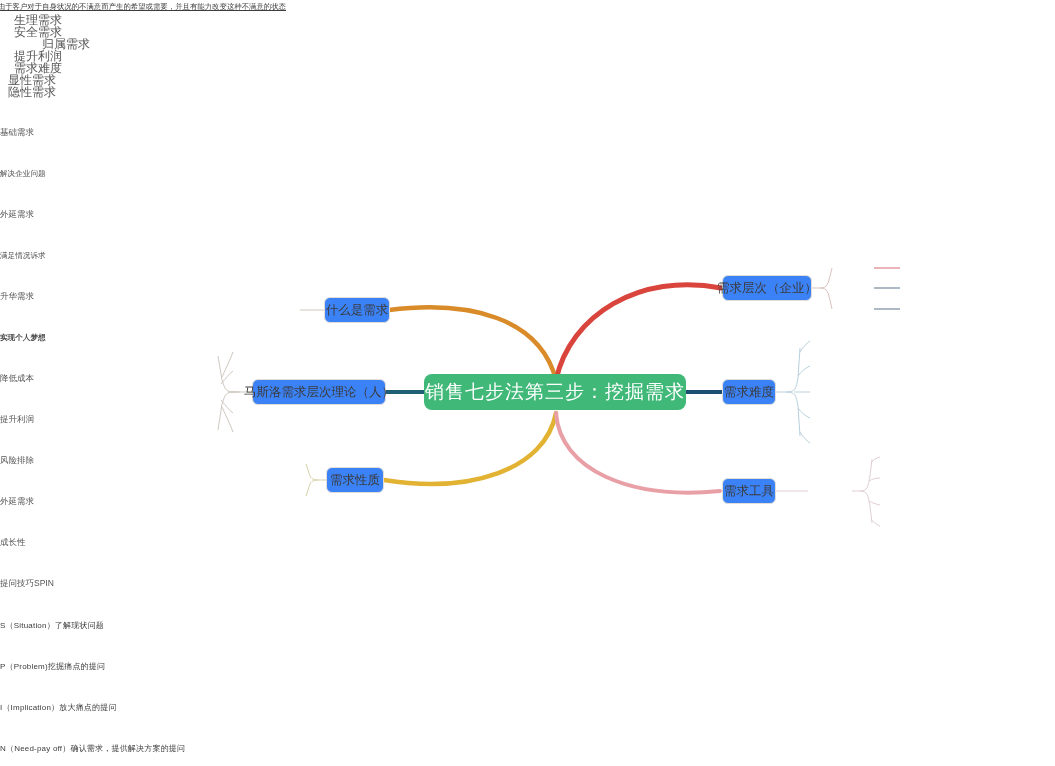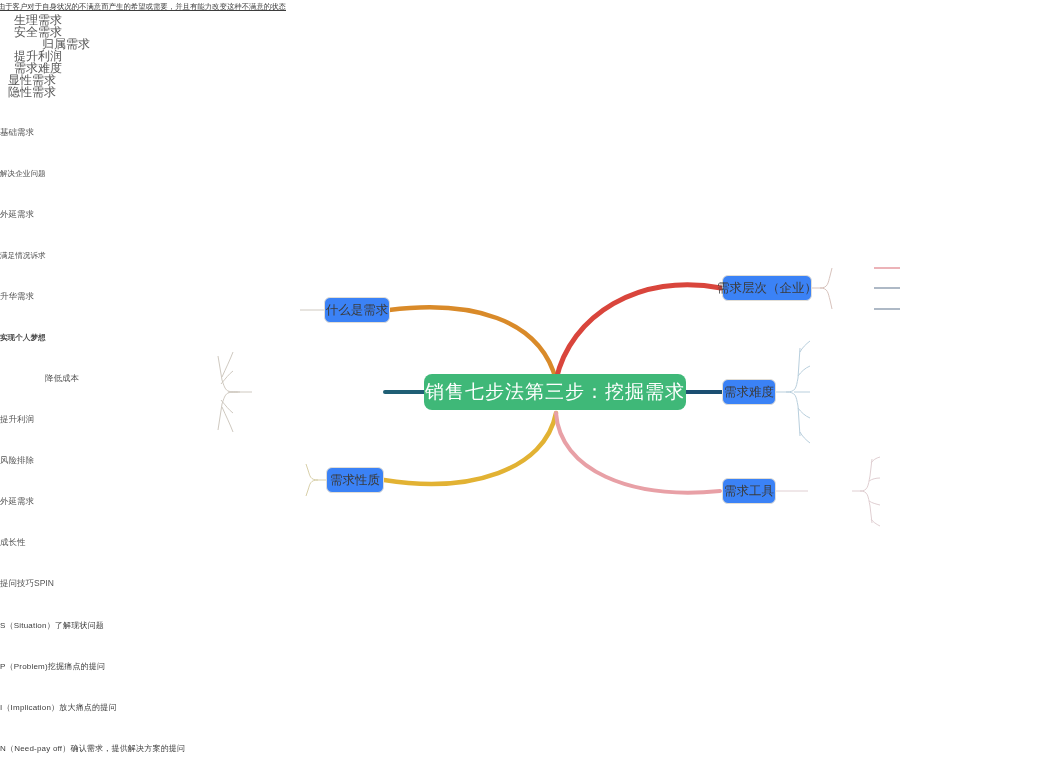--- a/index.html
+++ b/index.html
@@ -69,40 +69,41 @@
     <path d="M 869 481 C 872 479 876 478 880 478" fill="none" stroke="#e0cfd2" stroke-width="1"></path>
     <path d="M 869 501 C 872 503 876 504 880 505" fill="none" stroke="#e0cfd2" stroke-width="1"></path>
     <path d="M 871 519 C 873 522 876 524 880 526" fill="none" stroke="#e0cfd2" stroke-width="1"></path>
   </svg>
 
   <div class="center-node" style="left:424px;top:374px;width:262px;height:36px;">销售七步法第三步：挖掘需求</div>
 
   <div class="node l1" style="left:324px;top:297px;width:66px;">什么是需求</div>
   <div class="desc left" style="left:14px;top:303px;width:286px;height:14px;display:flex;align-items:center;">由于客户对于自身状况的不满意而产生的希望或需要，并且有能力改变这种不满意的状态</div>
 
+  <div class="node l1" style="left:252px;top:379px;width:134px;">马斯洛需求层次理论（人）</div>
   <div class="l2 left" style="left:170px;top:343px;width:62px;height:12px;display:flex;align-items:center;">生理需求</div>
   <div class="l2 left" style="left:170px;top:365px;width:62px;height:12px;display:flex;align-items:center;">安全需求</div>
   <div class="l2 left" style="left:170px;top:386px;width:62px;height:12px;display:flex;align-items:center;margin-left:28px;">归属需求</div>
   <div class="l2 left" style="left:170px;top:407px;width:62px;height:12px;display:flex;align-items:center;">提升利润</div>
   <div class="l2 left" style="left:170px;top:427px;width:62px;height:12px;display:flex;align-items:center;">需求难度</div>
 
   <div class="node l1" style="left:326px;top:467px;width:58px;">需求性质</div>
   <div class="l2 left" style="left:248px;top:457px;width:56px;height:12px;display:flex;align-items:center;">显性需求</div>
   <div class="l2 left" style="left:248px;top:489px;width:56px;height:12px;display:flex;align-items:center;">隐性需求</div>
 
   <div class="node l1" style="left:722px;top:275px;width:90px;">需求层次（企业）</div>
   <div class="l3 right" style="left:836px;top:262px;width:44px;height:12px;display:flex;align-items:center;">基础需求</div>
   <div class="leafnote right" style="left:903px;top:262px;width:84px;height:12px;display:flex;align-items:center;">解决企业问题</div>
   <div class="l3 right" style="left:836px;top:282px;width:44px;height:12px;display:flex;align-items:center;">外延需求</div>
   <div class="leafnote right" style="left:903px;top:282px;width:84px;height:12px;display:flex;align-items:center;">满足情况诉求</div>
   <div class="l3 right" style="left:836px;top:303px;width:44px;height:12px;display:flex;align-items:center;">升华需求</div>
   <div class="leafnote right" style="left:903px;top:303px;width:84px;height:12px;display:flex;align-items:center;font-weight:bold;">实现个人梦想</div>
 
   <div class="node l1" style="left:722px;top:379px;width:54px;">需求难度</div>
-  <div class="l3 right" style="left:812px;top:332px;width:52px;height:12px;display:flex;align-items:center;padding-left:45px;">降低成本</div>
+  <div class="l3 right" style="left:812px;top:332px;width:52px;height:12px;display:flex;align-items:center;">降低成本</div>
   <div class="l3 right" style="left:812px;top:358px;width:52px;height:12px;display:flex;align-items:center;">提升利润</div>
   <div class="l3 right" style="left:812px;top:386px;width:52px;height:12px;display:flex;align-items:center;">风险排除</div>
   <div class="l3 right" style="left:812px;top:412px;width:52px;height:12px;display:flex;align-items:center;">外延需求</div>
   <div class="l3 right" style="left:812px;top:437px;width:52px;height:12px;display:flex;align-items:center;">成长性</div>
 
   <div class="node l1" style="left:722px;top:478px;width:54px;">需求工具</div>
   <div class="l3 right" style="left:810px;top:485px;width:60px;height:12px;display:flex;align-items:center;">提问技巧SPIN</div>
   <div class="spin right" style="left:881px;top:451px;width:170px;height:12px;display:flex;align-items:center;text-align:center;">S（Situation）了解现状问题</div>
   <div class="spin right" style="left:881px;top:472px;width:170px;height:12px;display:flex;align-items:center;">P（Problem)挖掘痛点的提问</div>
   <div class="spin right" style="left:881px;top:498px;width:170px;height:12px;display:flex;align-items:center;">I（Implication）放大痛点的提问</div>

